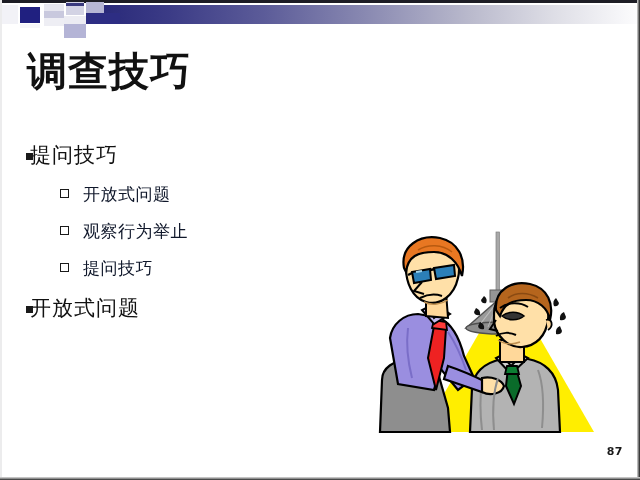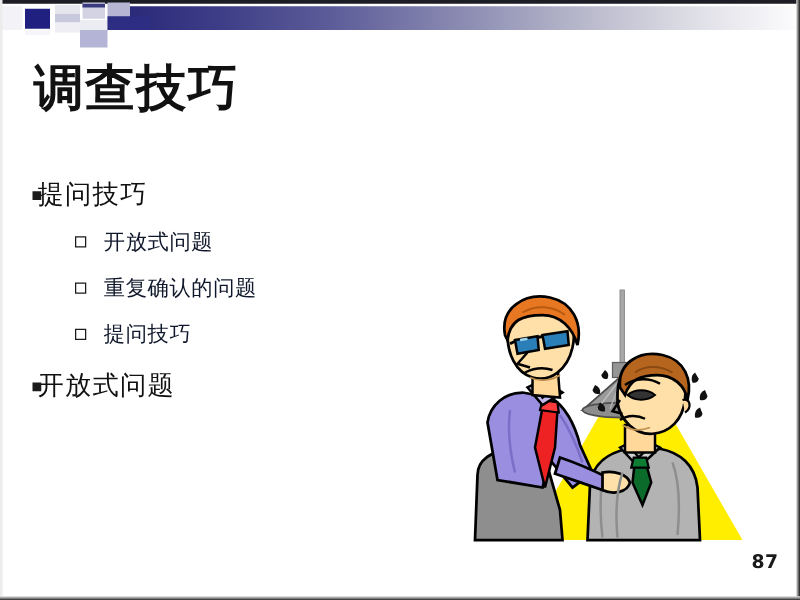--- a/index.html
+++ b/index.html
@@ -141,21 +141,21 @@
     border: 1.6px solid #1a1a1a;
     background: transparent;
     box-sizing: border-box;
   }
 
   
   .pageno {
     position: absolute;
     right: 17px;
     bottom: 22px;
-    font-size: 15px;
+    font-size: 11px;
     font-weight: bold;
     color: #1a1a1a;
     letter-spacing: 0.5px;
   }
 
   
   .clipart {
     position: absolute;
     left: 378px;
     top: 228px;
@@ -196,21 +196,21 @@
     </div>
 
     <div class="lvl2">
       <span class="mk"></span>
       <span>开放式问题</span>
     </div>
 
 
     <div class="lvl2">
       <span class="mk"></span>
-      <span>重复确认的问题</span>
+      <span>观察行为举止</span>
     </div>
 
     <div class="lvl2">
       <span class="mk"></span>
       <span>提问技巧</span>
     </div>
 
     <div class="lvl1">
       <span class="mk"></span>
       <span>开放式问题</span>

